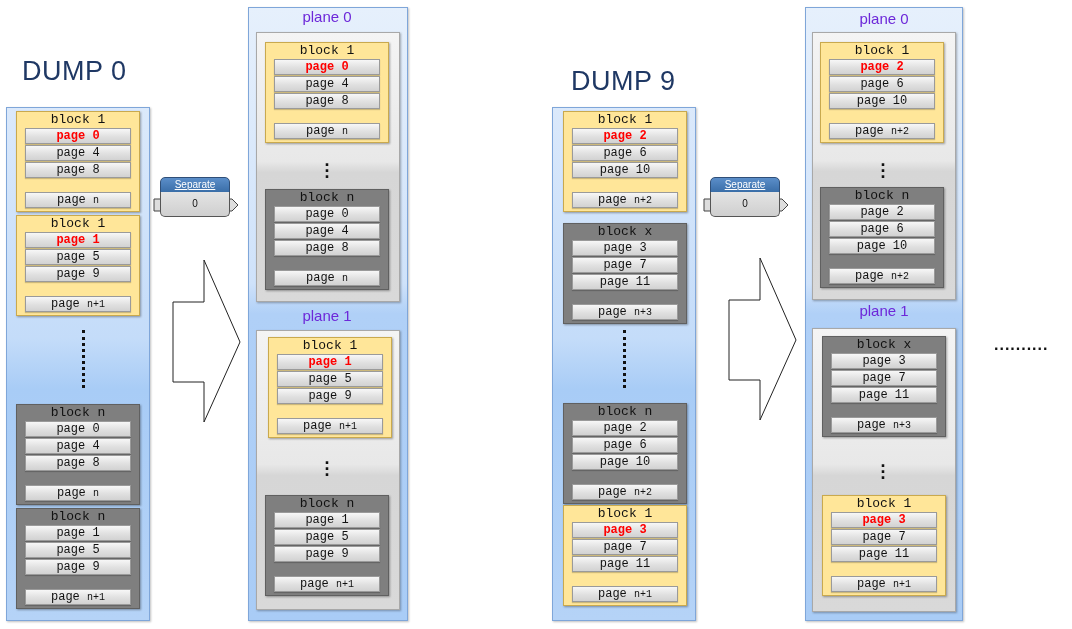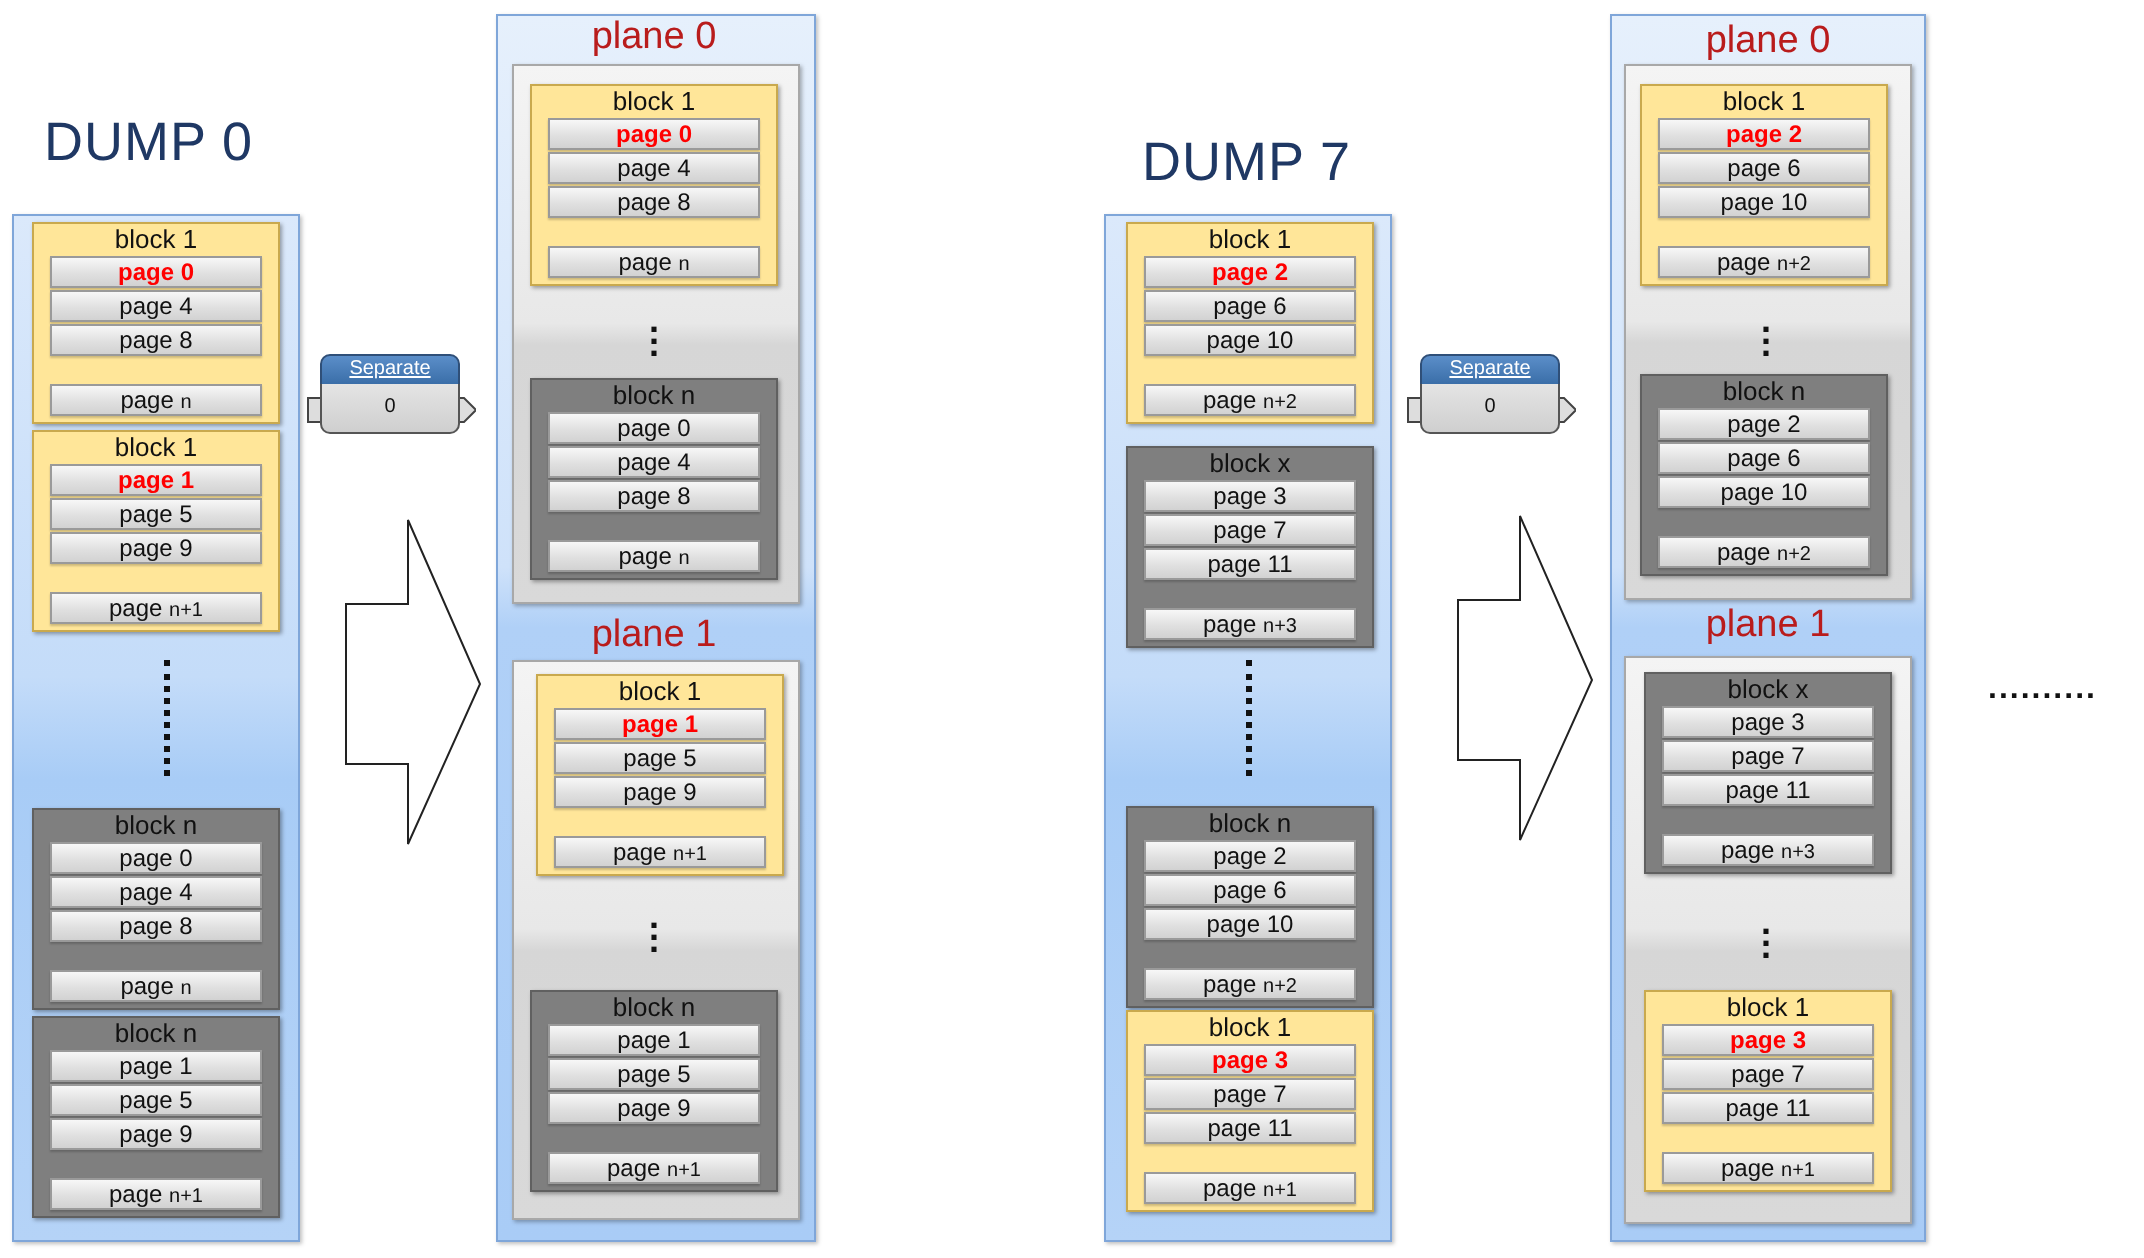--- a/index.html
+++ b/index.html
@@ -4,25 +4,25 @@
 <style>
   html, body { margin:0; padding:0; background:#ffffff; }
   body { width:1072px; height:629px; position:relative; overflow:hidden;
          font-family:"Liberation Sans", sans-serif; }
   .abs { position:absolute; }
   .dump-title { font-size:27px; color:#1f3864; letter-spacing:0.5px; }
   .col { background:linear-gradient(to bottom,#dbe9fb 0%,#c4dcf9 45%,#a8ccf6 55%,#b5d3f7 100%);
          border:1px solid #7fa6d9; box-shadow:1px 1px 2px rgba(0,0,0,0.25); }
   .plane-col { background:linear-gradient(to bottom,#e6f0fc 0%,#cfe2fa 45%,#b0d0f7 50%,#a9ccf6 100%);
          border:1px solid #7fa6d9; box-shadow:1px 1px 2px rgba(0,0,0,0.25); }
-  .plane-label { position:absolute; left:0; right:0; text-align:center; font-size:19px; color:#b91c1c; }
+  .plane-label { position:absolute; left:0; right:0; text-align:center; font-size:15px; color:#6d28d9; }
   .plane-box { position:absolute; border:1px solid #a8a8a8;
          background:linear-gradient(to bottom,#f4f4f4 0%,#e8e8e8 48%,#d6d6d6 52%,#d9d9d9 100%);
          box-shadow:1px 1px 2px rgba(0,0,0,0.3); }
-  .block { position:absolute; width:122px; box-shadow:1px 1px 2px rgba(0,0,0,0.35); }
+  .block { position:absolute; width:122px; box-shadow:1px 1px 2px rgba(0,0,0,0.35);font-family:Liberation Mono, monospace; }
   .block.yellow { background:#ffe699; border:1px solid #c9a94e; }
   .block.gray { background:#7f7f7f; border:1px solid #606060; }
   .block-title { text-align:center; font-size:13px; color:#111; height:16px; line-height:16px; }
   .page { margin:0 8px 1px 8px; height:14px; line-height:14px; text-align:center; font-size:12px; color:#111;
           background:linear-gradient(to bottom,#f7f7f7 0%,#e0e0e0 55%,#d2d2d2 100%);
           border:1px solid #9a9a9a; box-shadow:0 1px 1px rgba(0,0,0,0.2); }
   .page.hi { color:#ff0000; font-weight:bold; }
   .page.last { margin-top:14px; }
   .page .sub { font-size:10px; }
   .vdots { position:absolute; width:3px; border-left:3px dotted #111; }
@@ -115,21 +115,21 @@
     <div class="block gray" style="left: 265px; top: 495px;">
       <div class="block-title">block n</div>
       <div class="page">page 1</div>
       <div class="page">page 5</div>
       <div class="page">page 9</div>
       <div class="page last" style="margin-bottom: 3px;">page <span class="sub">n+1</span></div>
     </div>
     <div class="ellipsis-v" style="left: 322px; top: 455px;">.<br>.<br>.</div>
   </div>
 
-<div class="abs dump-title" style="left:571px;top:66px;">DUMP 7</div>
+<div class="abs dump-title" style="left:571px;top:66px;">DUMP 9</div>
 <div class="abs col" style="left:552px;top:107px;width:142px;height:512px;"></div>
 <div id="d1src">
     <div class="block yellow" style="left: 563px; top: 111px;">
       <div class="block-title">block 1</div>
       <div class="page hi">page 2</div>
       <div class="page">page 6</div>
       <div class="page">page 10</div>
       <div class="page last" style="margin-bottom: 3px;">page <span class="sub">n+2</span></div>
     </div>
     <div class="block gray" style="left: 563px; top: 223px;">

